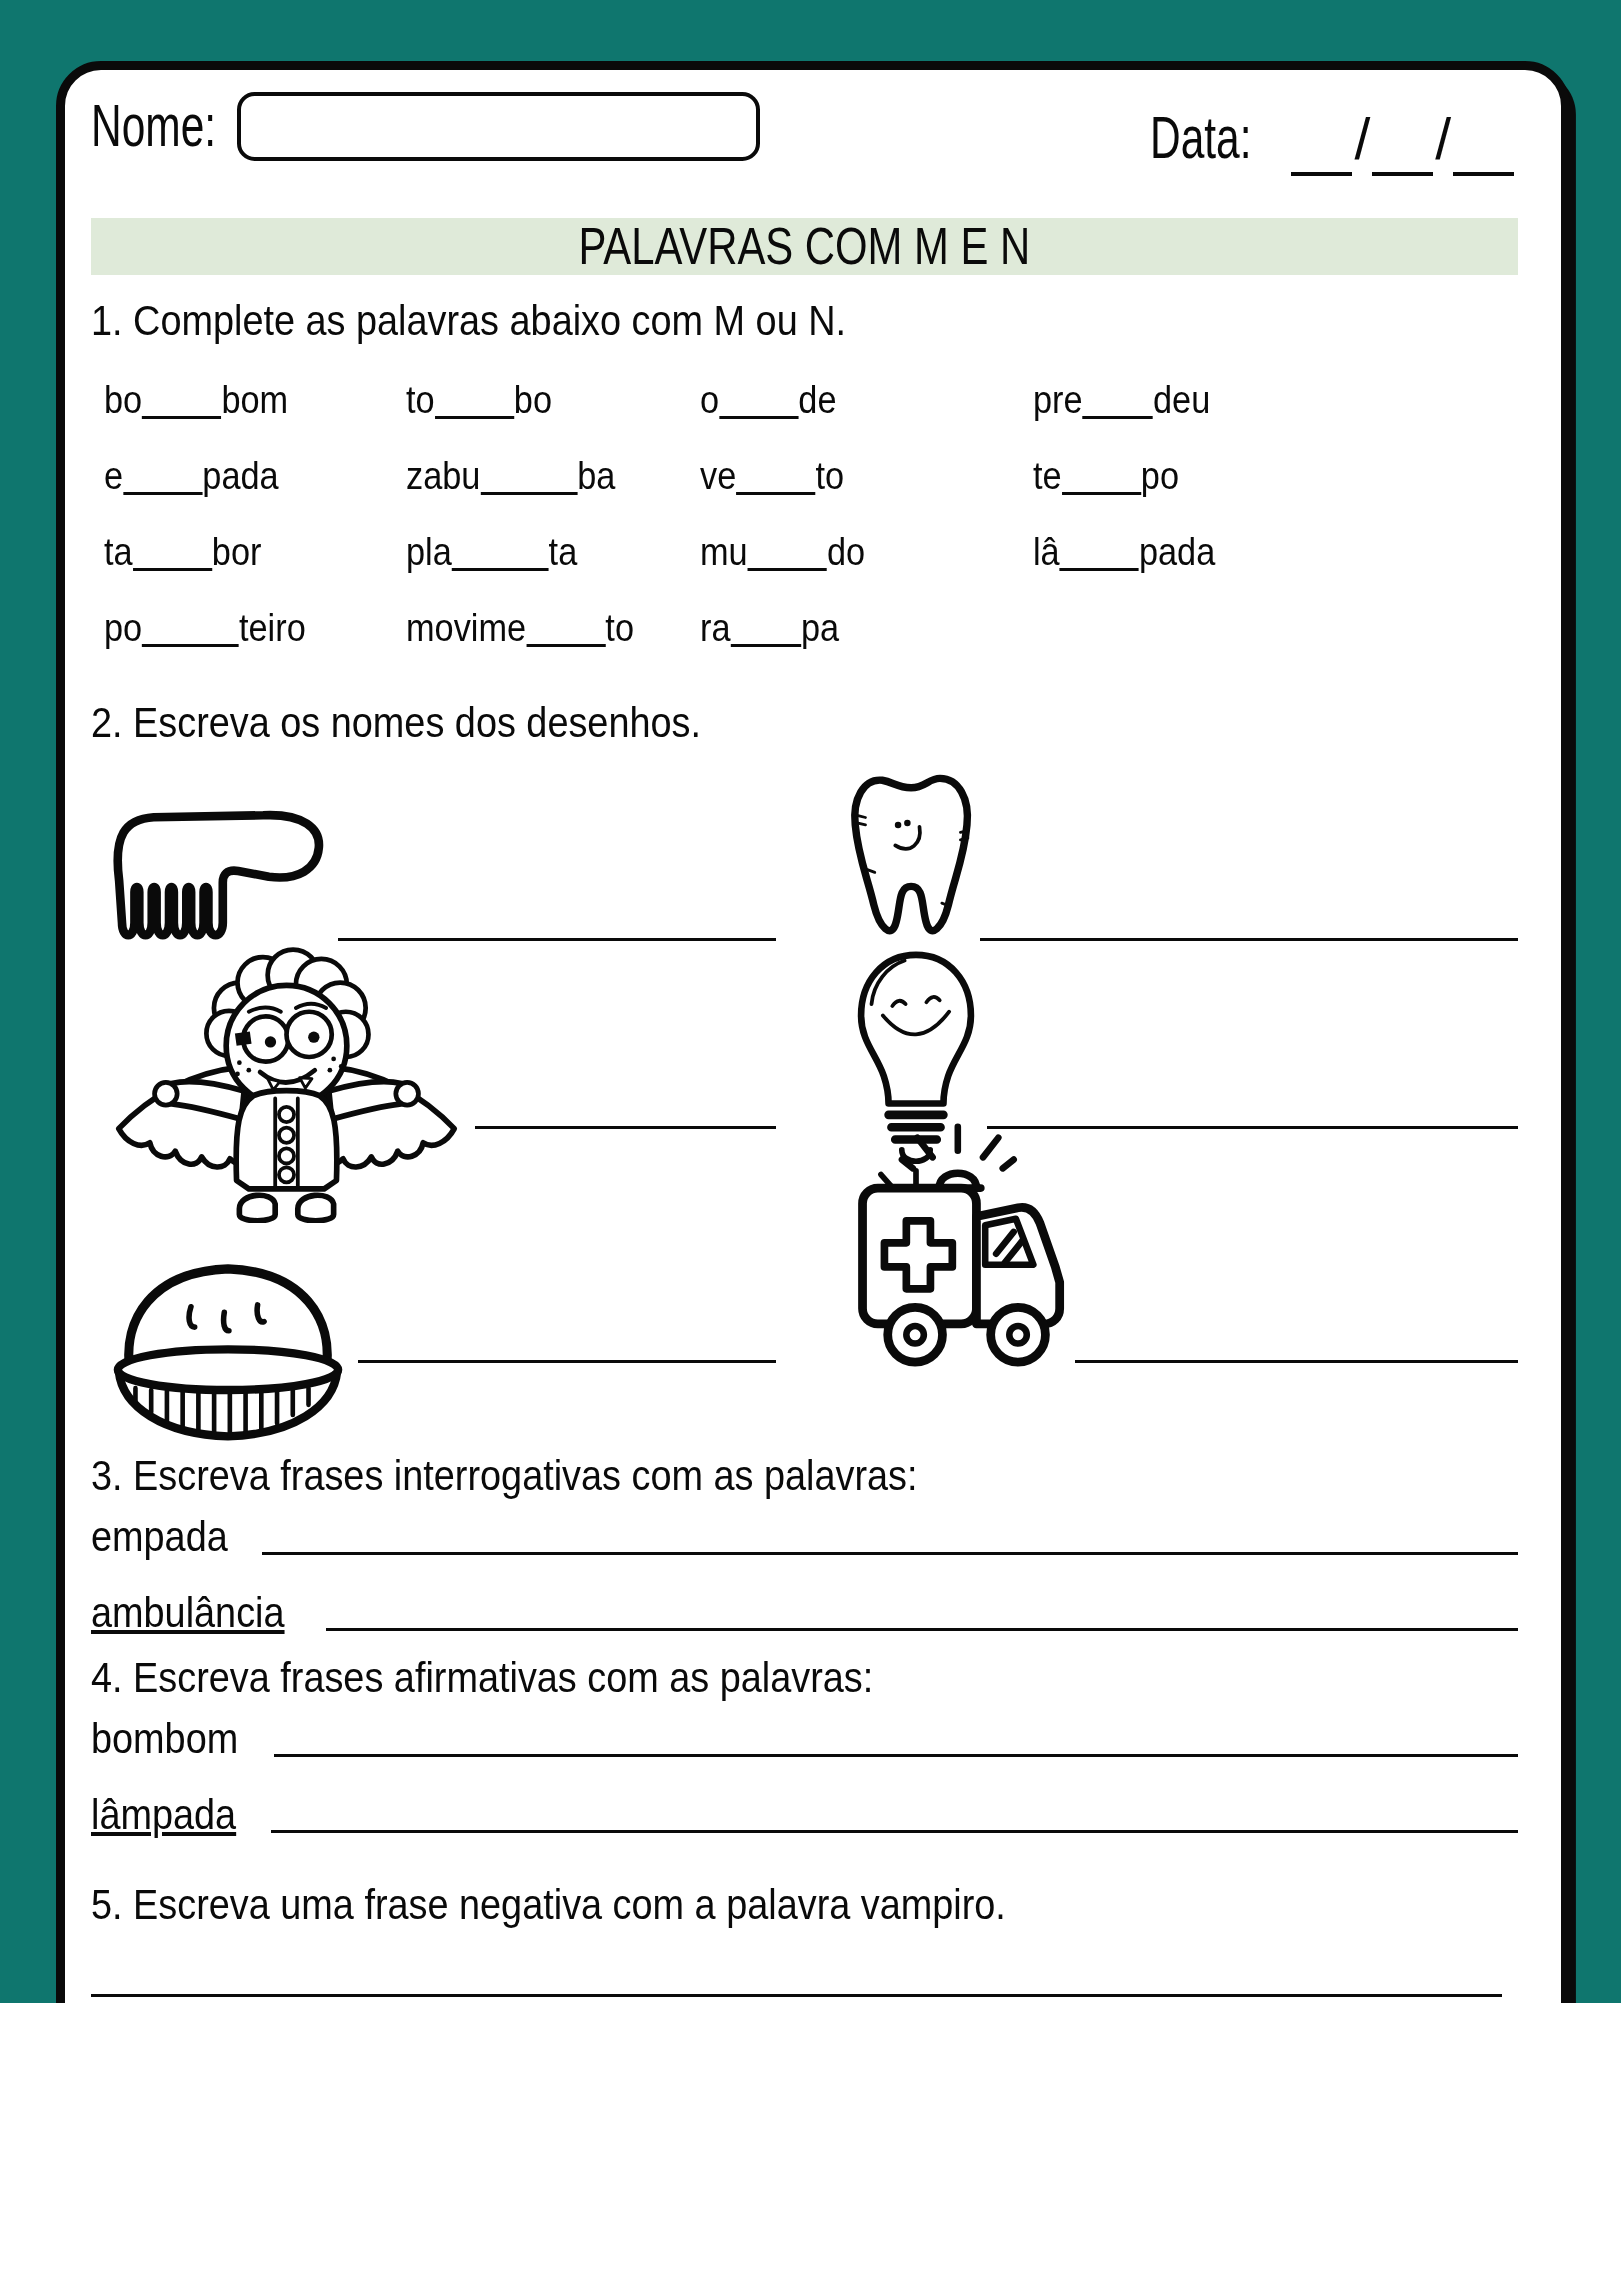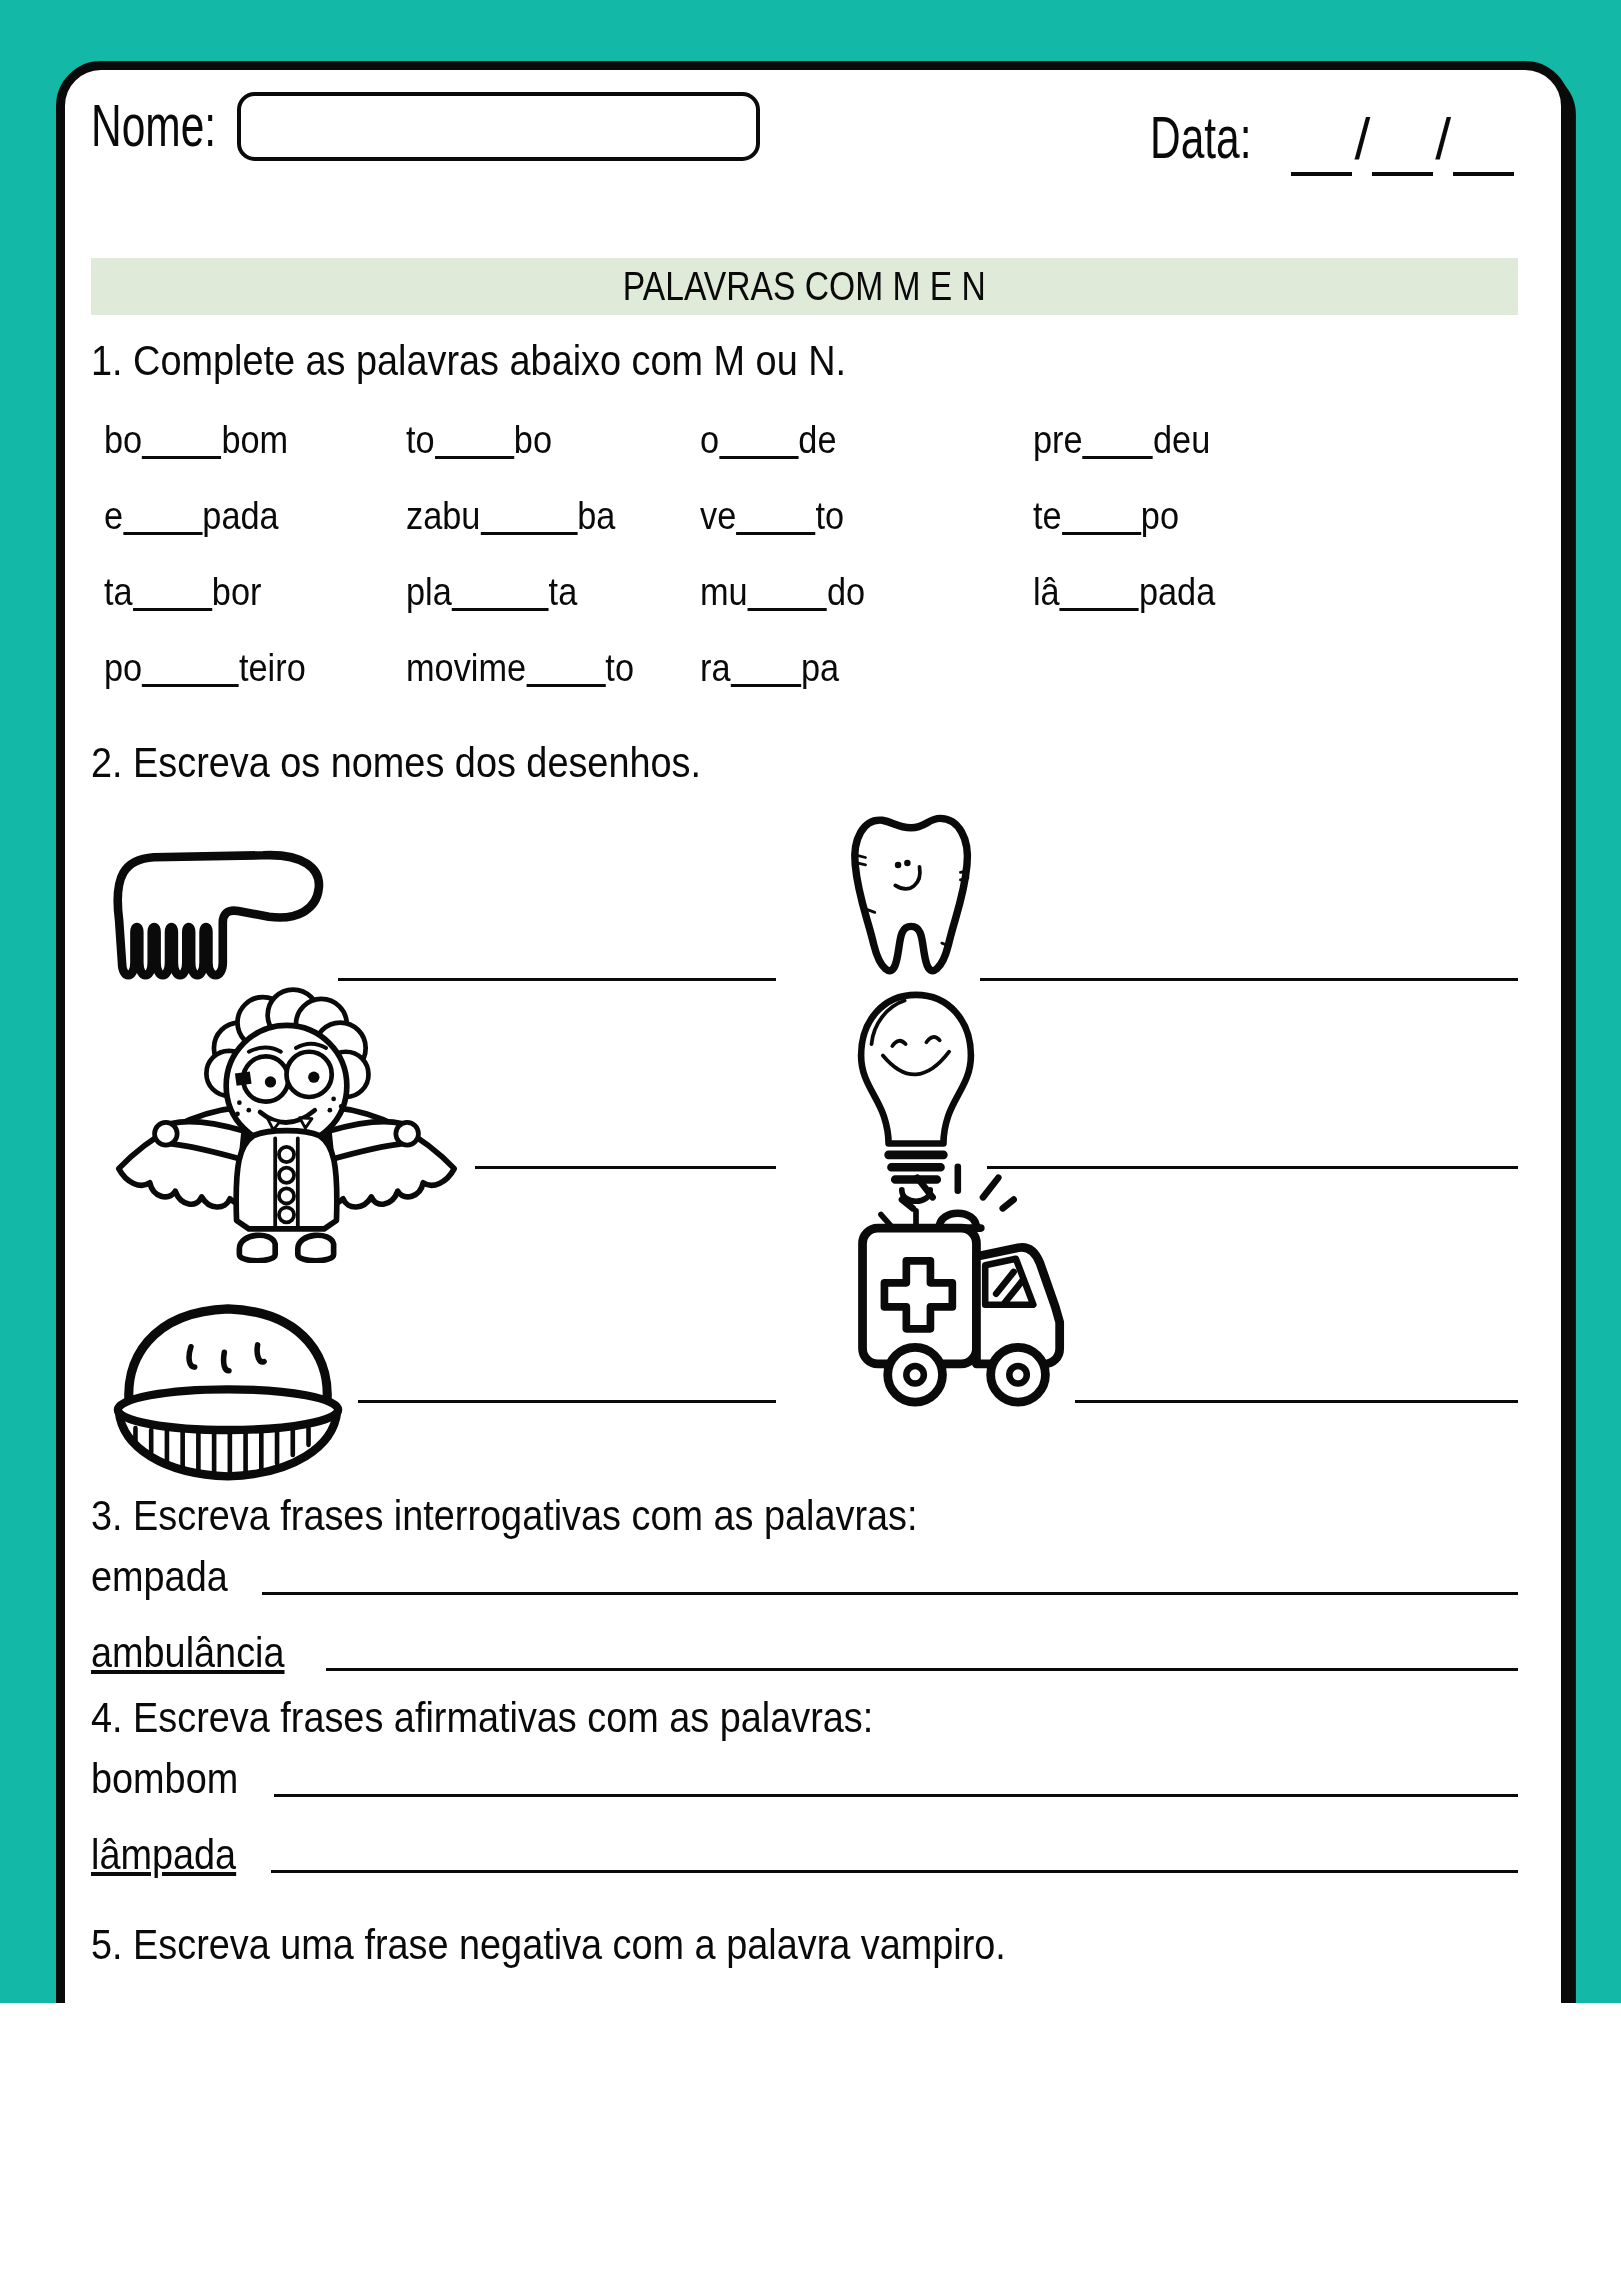--- a/index.html
+++ b/index.html
@@ -1,34 +1,34 @@
 <!DOCTYPE html>
 <html><head>
 <meta charset="utf-8">
 <style>
   html,body{margin:0;padding:0;background:#ffffff;}
-  .page{position:relative;width:1621px;height:2003px;background:#14b8a6;
+  .page{position:relative;width:1621px;height:2003px;background:#0f766e;
         font-family:"Liberation Sans", sans-serif;color:#0a0a0a;overflow:hidden;}
   .sheet{position:absolute;left:56px;top:61px;width:1514px;height:1995px;
          box-sizing:border-box;border:9.8px solid #0a0a0a;border-radius:45px;
          box-shadow:5.9px 8.8px 0 #0a0a0a;background:#fff;padding:15.7px 43px 0 25.5px;}
   .cond{display:inline-block;transform:scaleX(.88);transform-origin:0 100%;white-space:nowrap;}
   .condc{display:inline-block;transform:scaleX(.82);transform-origin:50% 100%;white-space:nowrap;}
   .condh{display:inline-block;transform:scaleX(.72);transform-origin:0 60%;white-space:nowrap;}
 
   
   .hdr{height:78px;display:flex;align-items:center;margin-top:2px;}
   .hdr .lbl{font-size:59px;line-height:1;}
   .name-box{width:515px;height:61px;border:4.9px solid #0a0a0a;border-radius:17.6px;margin-left:-27.4px;background:#fff;}
   .date-group{margin-left:auto;display:flex;align-items:flex-end;font-size:59px;line-height:1;margin-right:3.9px;margin-top:24px;}
   .date-blank{display:inline-block;width:61px;height:49px;border-bottom:4.9px solid #0a0a0a;position:relative;top:7.8px;}
   .slash{font-size:57px;margin:0 2px;}
 
   
-  .band{margin-top:92px;height:57px;display:flex;align-items:center;justify-content:center;font-size:41px;}
+  .band{margin-top:52px;height:57px;display:flex;align-items:center;justify-content:center;font-size:51px;}
 
   
   .prompt{font-size:43px;line-height:49px;margin:0;}
   .p1{margin-top:21.6px;} .p2{margin-top:35px;} .p3{margin-top:27px;}
   .p4{margin-top:16px;} .p5{margin-top:41px;}
 
   
   .wgrid{margin-top:13.7px;display:grid;grid-template-columns:302px 294px 333px 1fr;padding-left:13.7px;}
   .w{height:76px;display:flex;align-items:center;font-size:39px;}
   .blank{display:inline-block;width:90px;border-bottom:3.9px solid #0a0a0a;height:39px;position:relative;top:5.9px;}

